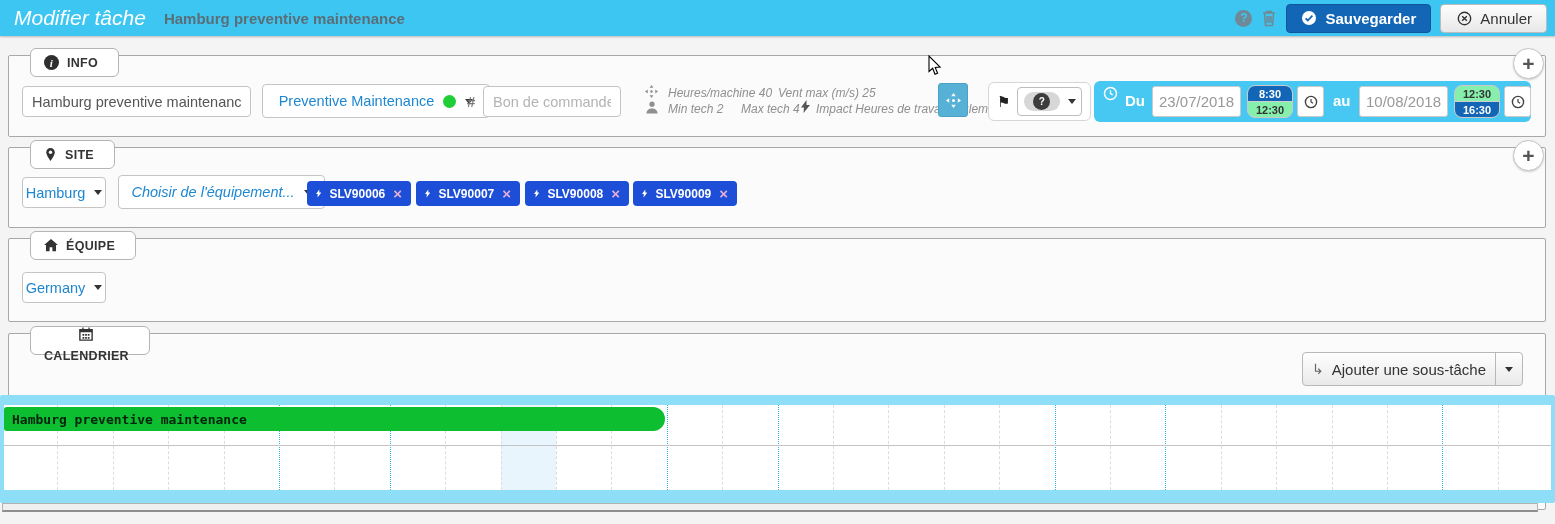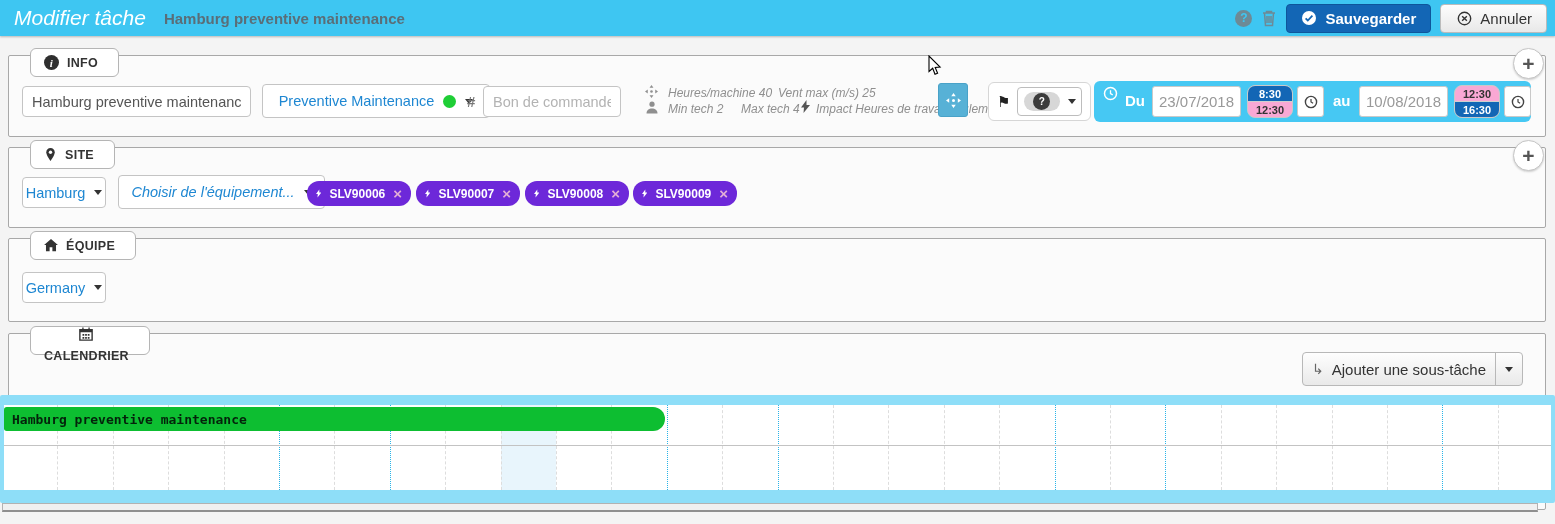--- a/index.html
+++ b/index.html
@@ -66,25 +66,25 @@
     background:#46c8f3; border-radius:6px; }
   .date-label { position:absolute; color:#fff; font-weight:bold; font-size:15px; }
   .date-input { position:absolute; height:31px; width:89px; background:#fff; border:1px solid #c9c9c9;
     border-radius:3px; font-family:"Liberation Sans", sans-serif; font-size:15px; color:#999;
     text-align:center; padding:0 4px; }
   .time-stack { position:absolute; width:46px; height:33px; border:1px solid #c9c9c9; border-radius:8px;
     overflow:hidden; background:#cfcfcf; display:flex; flex-direction:column; gap:1px; }
   .time-cell { flex:1; font-size:11px; font-weight:bold; display:flex; align-items:center;
     justify-content:center; cursor:pointer; }
   .time-sel { background:#1366b5; color:#fff; }
-  .time-unsel { background:#f9a8d4; color:#333; }
+  .time-unsel { background:#86efac; color:#333; }
   .clock-btn { position:absolute; width:27px; height:31px; background:#fff; border:1px solid #c9c9c9;
     border-radius:3px; display:flex; align-items:center; justify-content:center; cursor:pointer; }
   
-  .tag { position:absolute; height:25px; width:104px; background:#6d28d9; border-radius:12px;
+  .tag { position:absolute; height:25px; width:104px; background:#1d4ed8; border-radius:4px;
     color:#fff; font-weight:bold; font-size:12px; display:flex; align-items:center;
     gap:8px; padding:0 9px; cursor:pointer; }
   .tag-close { margin-left:auto; color:#e3aed6; font-weight:bold; font-size:15px; line-height:1; cursor:pointer; }
   
   .subtask-btn { position:absolute; left:1302px; top:352px; width:221px; height:34px;
     background:linear-gradient(#fefefe,#e9e9e9); border:1px solid #b8b8b8; border-radius:4px;
     display:flex; align-items:stretch; cursor:pointer; }
   .subtask-main { flex:1; display:flex; align-items:center; justify-content:center; gap:8px;
     font-size:15px; color:#333; }
   .subtask-arrow { font-size:14px; color:#666; }

